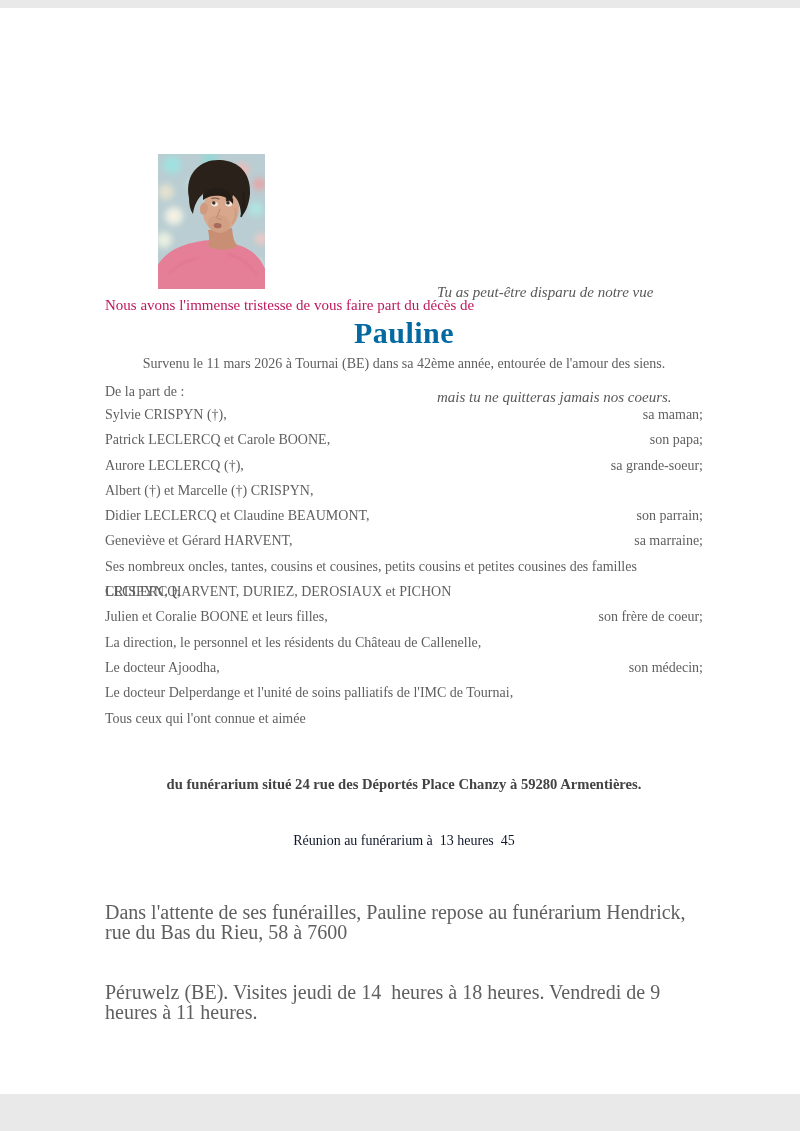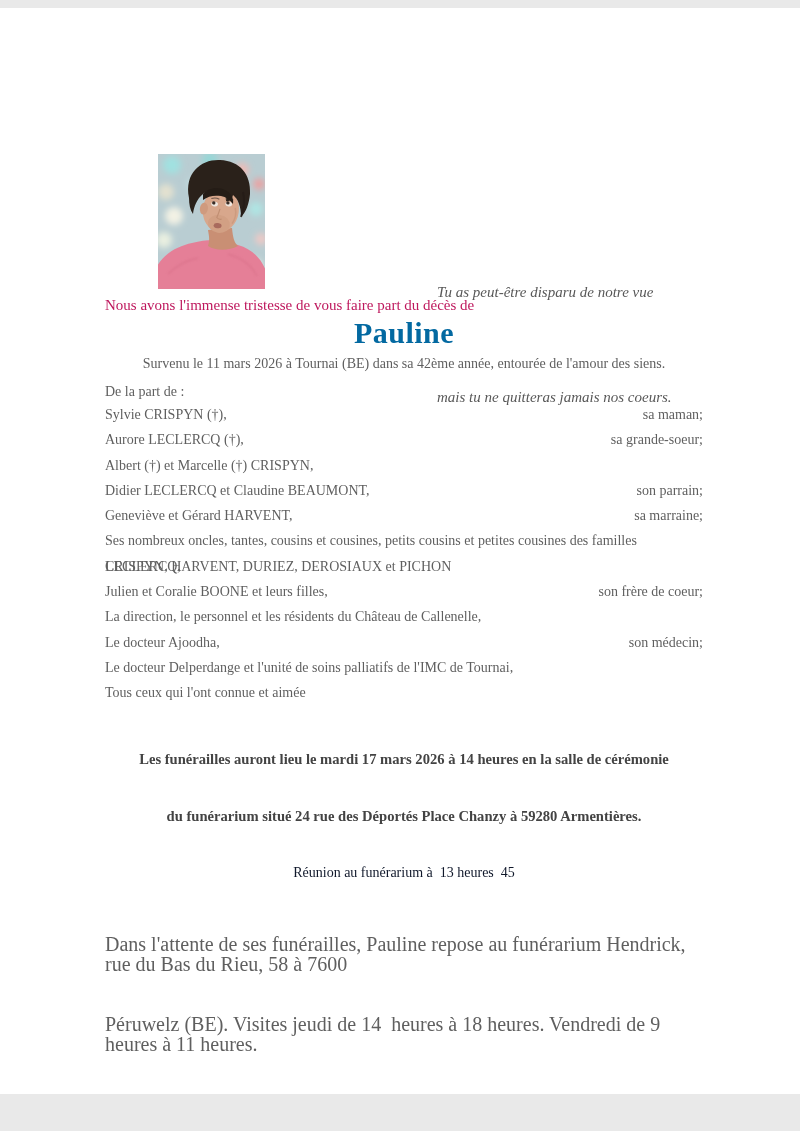--- a/index.html
+++ b/index.html
@@ -134,20 +134,24 @@
     <div class="survenu">Survenu le 11 mars 2026 à Tournai (BE) dans sa 42ème année, entourée de l'amour des siens.</div>
 
     <div class="fam-heading">De la part de :</div>
 
     <div>
       <div class="fam-row">
         <span class="nm">Sylvie CRISPYN (†),</span>
         <span class="rel">sa maman;</span>
       </div>
       <div class="fam-row">
+        <span class="nm">Patrick LECLERCQ et Carole BOONE,</span>
+        <span class="rel">son papa;</span>
+      </div>
+      <div class="fam-row">
         <span class="nm">Aurore LECLERCQ (†),</span>
         <span class="rel">sa grande-soeur;</span>
       </div>
       <div class="fam-row">
         <span class="nm">Albert (†) et Marcelle (†) CRISPYN,</span>
         <span class="rel"></span>
       </div>
       <div class="fam-row">
         <span class="nm">Didier LECLERCQ et Claudine BEAUMONT,</span>
         <span class="rel">son parrain;</span>
@@ -180,21 +184,20 @@
         <span class="nm">Le docteur Delperdange et l'unité de soins palliatifs de l'IMC de Tournai,</span>
         <span class="rel"></span>
       </div>
       <div class="fam-row">
         <span class="nm">Tous ceux qui l'ont connue et aimée</span>
         <span class="rel"></span>
       </div>
     </div>
 
     <div class="ceremony">
-      <div>Les funérailles auront lieu le mardi 17 mars 2026 à 14 heures en la salle de cérémonie</div>
       <div>du funérarium situé 24 rue des Déportés Place Chanzy à 59280 Armentières.</div>
     </div>
     <div class="reunion">Réunion au funérarium à  13 heures  45</div>
 
     <div class="par">
       <div>Dans l'attente de ses funérailles, Pauline repose au funérarium Hendrick, rue du Bas du Rieu, 58 à 7600</div>
       <div>Péruwelz (BE). Visites jeudi de 14  heures à 18 heures. Vendredi de 9 heures à 11 heures.</div>
     </div>
 
     <div class="par">

